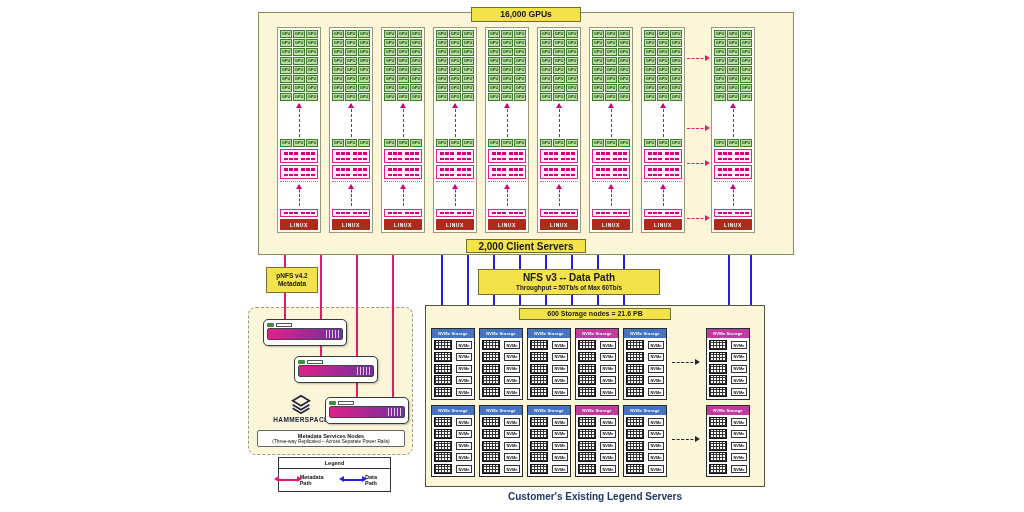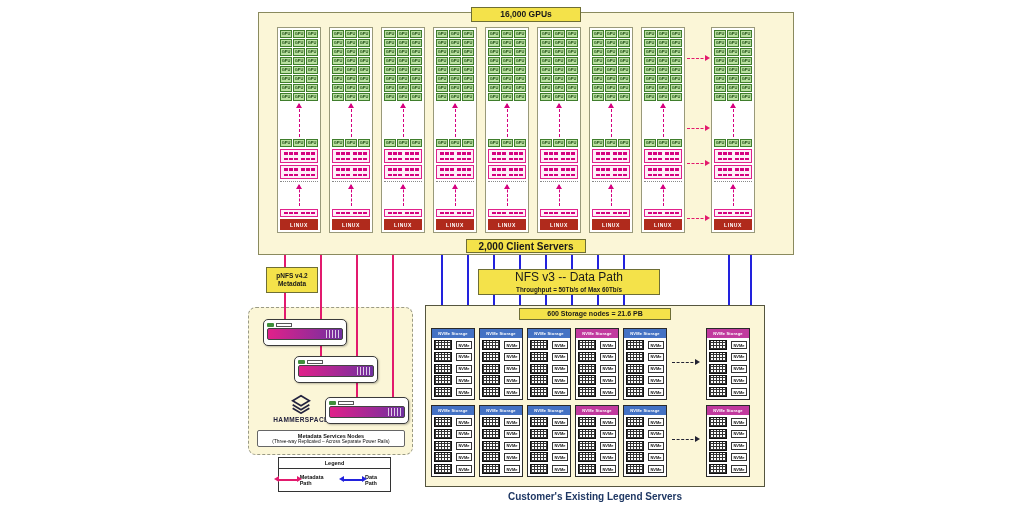--- a/index.html
+++ b/index.html
@@ -27,21 +27,21 @@
   
   .badge {
     position:absolute; background:var(--badge-bg,#F4E24A); border:1px solid var(--badge-border,#6E6E35);
     display:flex; flex-direction:column; align-items:center; justify-content:center;
     color:#1a1a1a; z-index:3; text-align:center; line-height:1.3;
   }
   .top-badge    { left:calc(50% - 55px); top:-6px; width:110px; height:15px; font-size:8.5px; font-weight:bold; }
   .bottom-badge { left:calc(50% - 60px); bottom:1px; width:120px; height:14px; font-size:10px; font-weight:bold; }
   .pnfs-badge   { left:266px; top:267px; width:52px; height:26px; font-size:6.5px; font-weight:bold; }
   .nfs-badge    { left:478px; top:269px; width:182px; height:26px; }
-  .nfs-badge .l1{ font-size:12px; font-weight:normal; }
+  .nfs-badge .l1{ font-size:10px; font-weight:bold; }
   .nfs-badge .l2{ font-size:6.3px; font-weight:bold; }
   .storage-badge{ left:calc(50% - 76px); top:2px; width:152px; height:12px; font-size:7px; font-weight:bold; }
 
   
   .rack {
     position:absolute; top:14px; width:44px; height:206px;
     background:#fff; border:1px solid #99997a; padding:2px;
     display:flex; flex-direction:column;
   }
   .gpu-grid { display:grid; grid-template-columns:repeat(3,1fr); gap:1px; }

